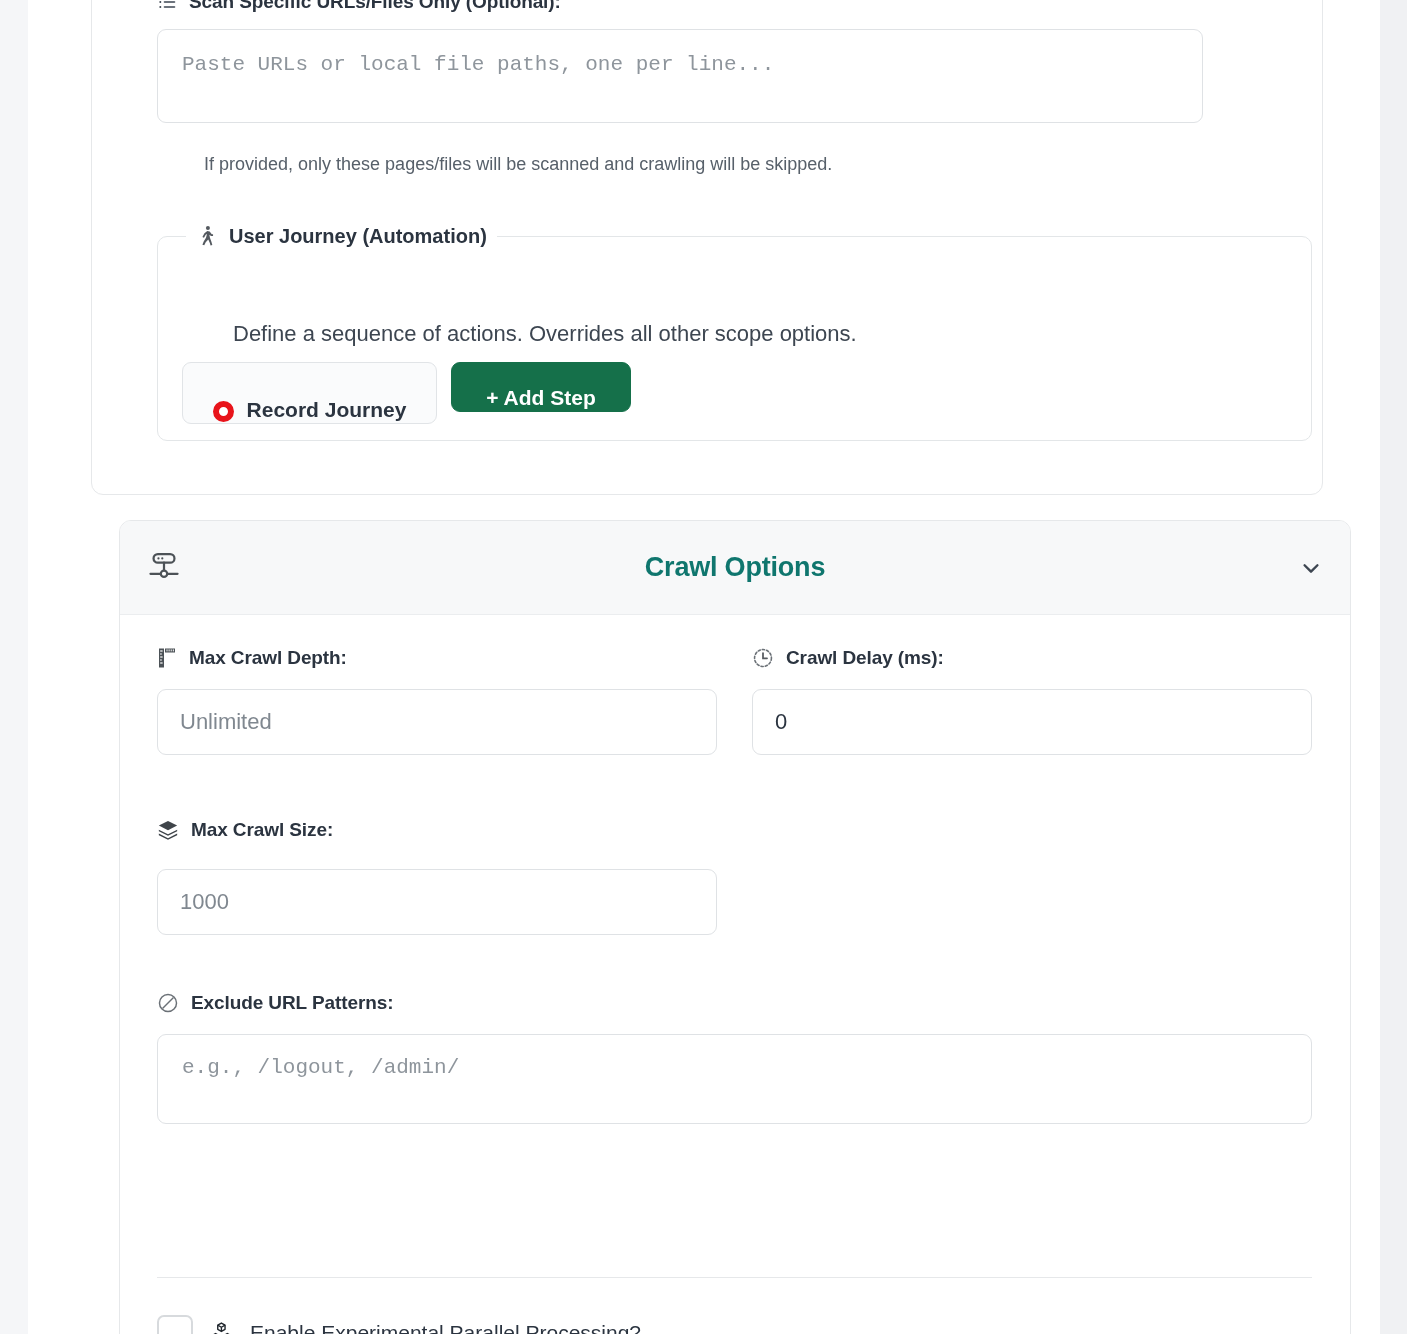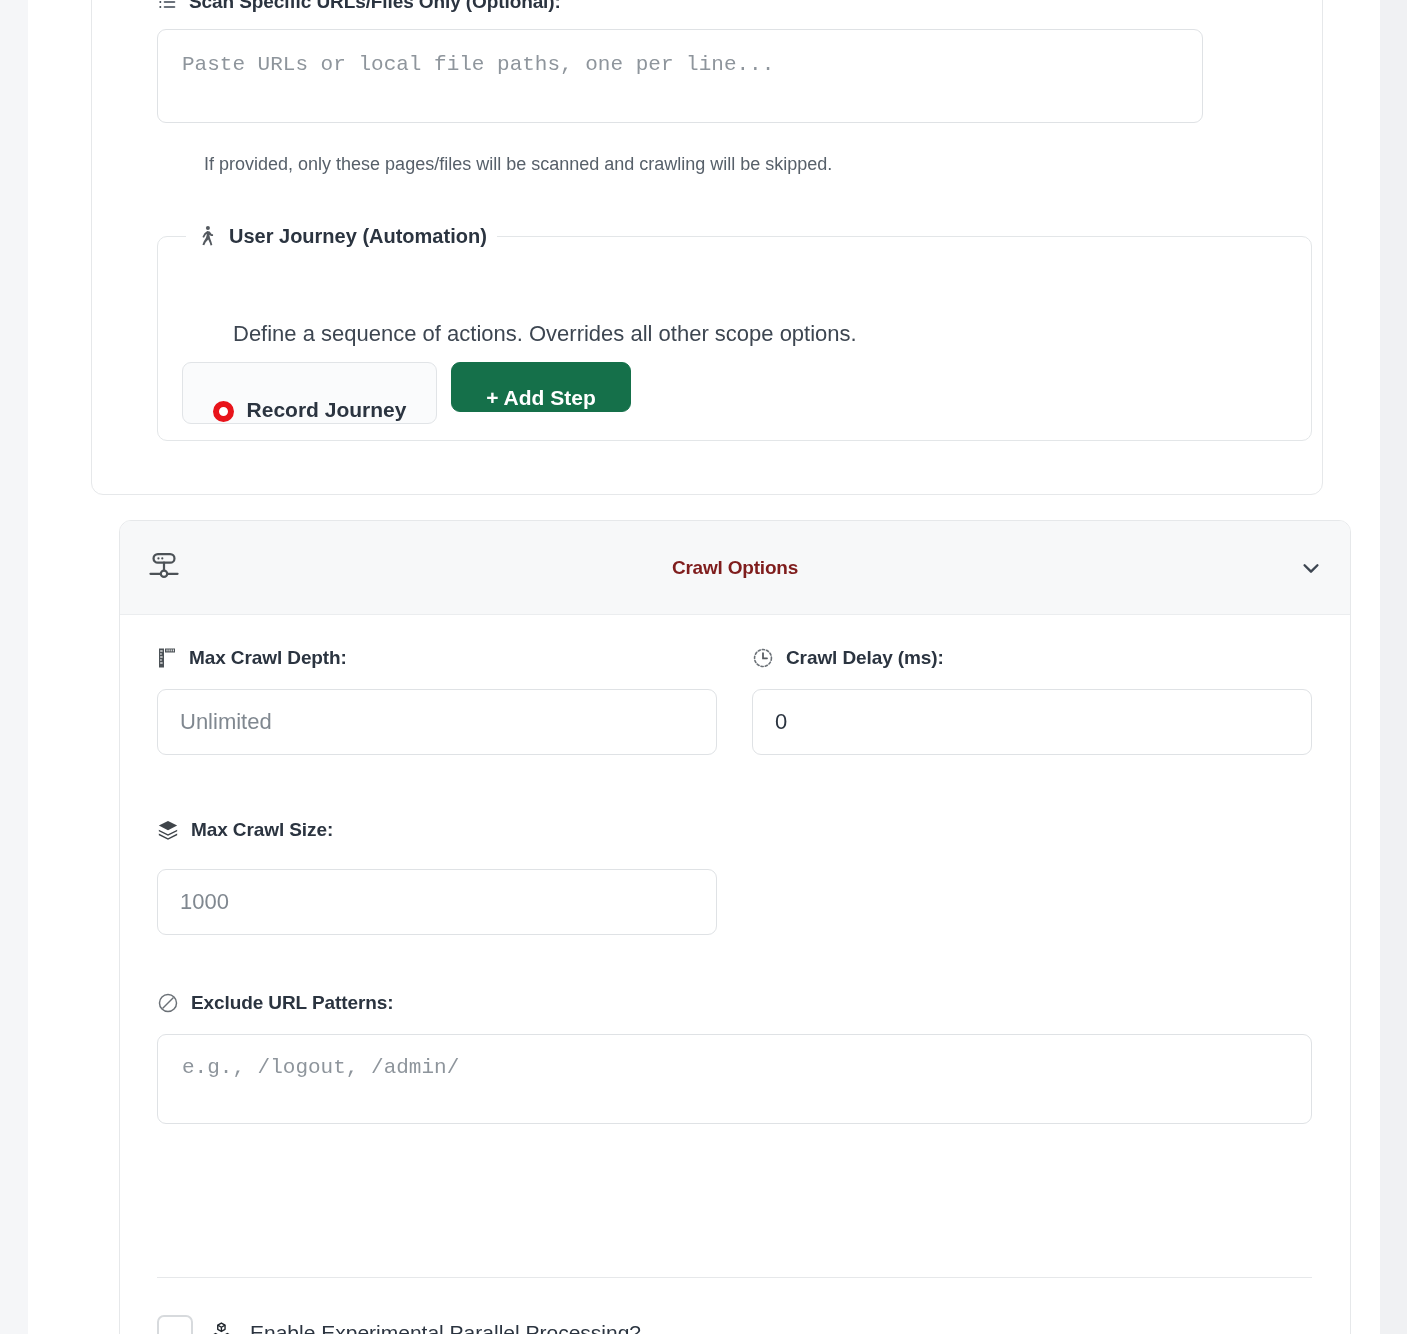--- a/index.html
+++ b/index.html
@@ -124,21 +124,21 @@
     background: #f7f8f9;
     border-bottom: 1px solid #ebedef;
     border-radius: 11px 11px 0 0;
     display: flex; align-items: center;
     cursor: pointer;
   }
   .crawl-header .hdr-icon { position: absolute; left: 26px; top: 30px; }
   .crawl-header .hdr-title {
     width: 100%;
     text-align: center;
-    font-size: 19px; font-weight: bold; color: #7f1d1d;
+    font-size: 27px; font-weight: bold; color: #0f766e;
     letter-spacing: -0.2px;
   }
   .crawl-header .hdr-chev { position: absolute; right: 26px; top: 36px; }
 
   .crawl-body { position: relative; padding: 0; }
 
   .grid-row { position: absolute; }
 
   .inp {
     background: #fff;

